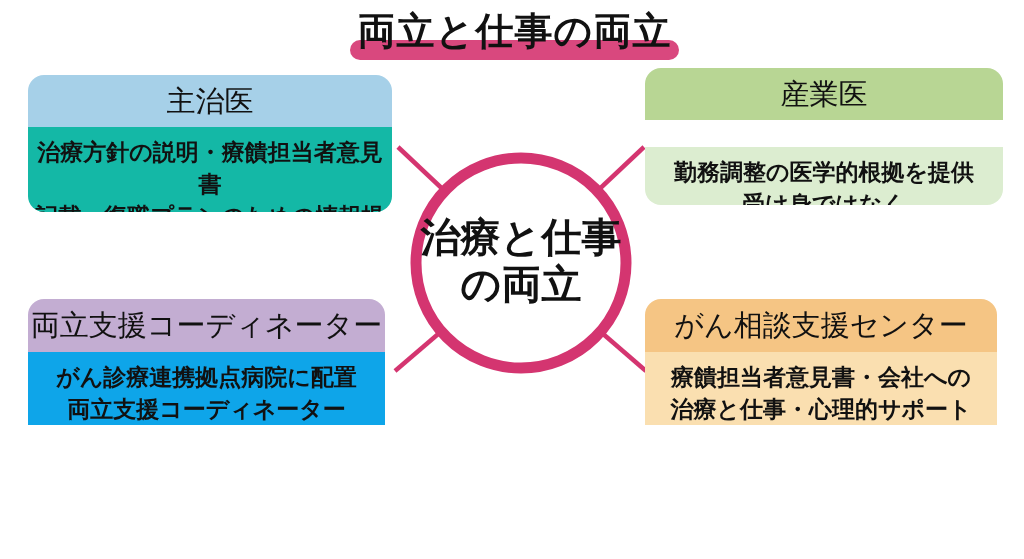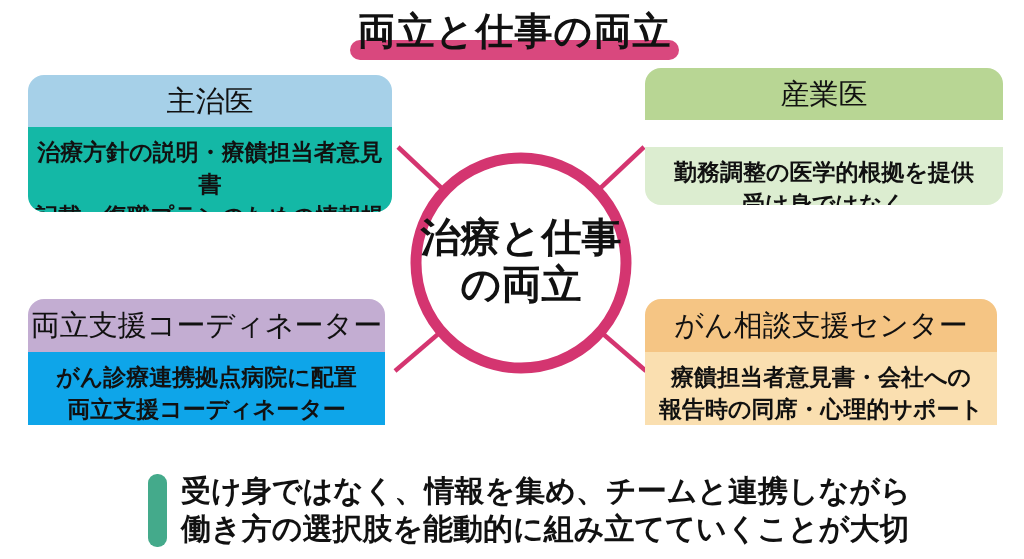--- a/index.html
+++ b/index.html
@@ -153,25 +153,18 @@
     <div class="card-body" style="background-color: #0ea5e9;">
       <span>がん診療連携拠点病院に配置</span>
       <span>両立支援コーディネーター</span>
     </div>
   </div>
 
   <div class="card card-br">
     <div class="card-header" style="background-color: rgb(245, 197, 132); text-align: center;">がん相談支援センター</div>
     <div class="card-body" style="background-color: rgb(250, 223, 176);">
       <span>療饋担当者意見書・会社への</span>
-      <span>報告時の同席・心理的サポート</span>
+      <span>治療と仕事・心理的サポート</span>
     </div>
   </div>
 
-  <div class="takeaway">
-    <div class="takeaway-bar" style="background-color: rgb(68, 170, 139);"></div>
-    <div class="takeaway-text">
-      <span>受け身ではなく、情報を集め、チームと連携しながら</span>
-      <span>働き方の選択肢を能動的に組み立てていくことが大切</span>
-    </div>
-  </div>
 
 </div>
 
 </body></html>

